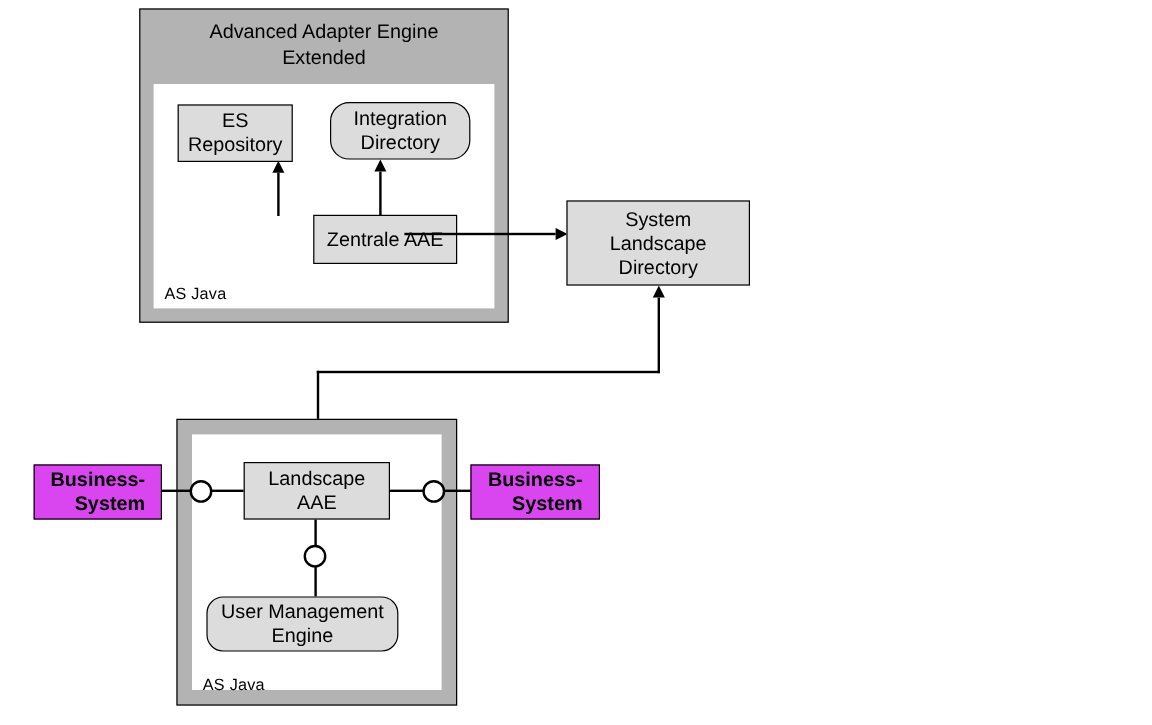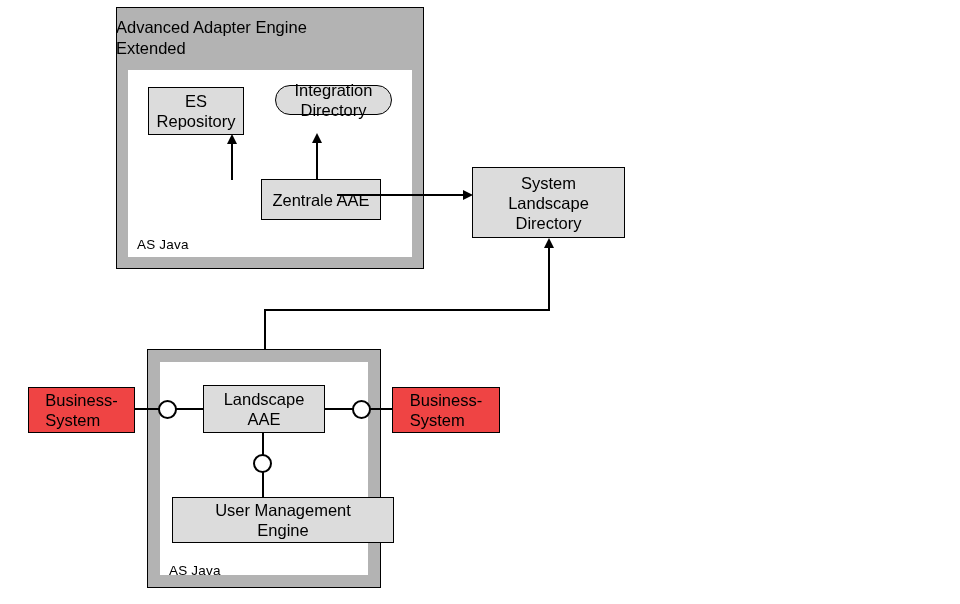--- a/index.html
+++ b/index.html
@@ -26,20 +26,21 @@
     border: 1px solid #000000;
     box-sizing: border-box;
   }
   .container-inner {
     position: absolute;
     background: #ffffff;
     box-sizing: border-box;
   }
   .container-title {
     position: absolute;
+    text-align: center;
     color: #000000;
     font-size: 16.5px;
     line-height: 21px;
     white-space: pre-line;
   }
   .as-java-label {
     position: absolute;
     color: #000000;
     font-size: 13.5px;
     font-weight: normal;
@@ -57,31 +58,32 @@
     align-items: center;
     justify-content: center;
     text-align: center;
     color: #000000;
     font-size: 16.5px;
     line-height: 20px;
     white-space: pre-line;
   }
   .plain-box {
     position: absolute;
-    background: #ef4444;
+    background: #d946ef;
     border: 1.5px solid #000000;
     box-sizing: border-box;
     display: flex;
     align-items: center;
     justify-content: center;
-    text-align: left;
+    text-align: right;
     color: #000000;
     font-size: 16.5px;
     line-height: 20px;
     white-space: pre-line;
+    font-weight: bold;
   }
 
   
   .hline {
     position: absolute;
     background: #000000;
     height: 2px;
   }
   .vline {
     position: absolute;
@@ -124,21 +126,21 @@
   <div class="container-title" style="left:116px; top:17px; width:308px;">Advanced Adapter Engine
 Extended</div>
 
   <div class="container-inner" style="left:128px; top:70px; width:284px; height:187px;"></div>
 
   <div class="as-java-label" style="left:137px; top:237px;">AS Java</div>
 
   <div class="node-box" style="left:148px; top:87px; width:96px; height:48px;">ES
 Repository</div>
 
-  <div class="node-box" style="left:275px; top:85px; width:117px; height:30px;border-radius:16px;">Integration
+  <div class="node-box" style="left:275px; top:85px; width:117px; height:48px;border-radius:16px;">Integration
 Directory</div>
 
   <div class="node-box" style="left:217px; top:179px; width:120px; height:41px;margin-left:44px;">Zentrale AAE</div>
 
   <div class="vline" style="left:231px; top:144px; height:36px;"></div>
   <div class="arrow-up" style="left:226.5px; top:134px;"></div>
 
   <div class="vline" style="left:316px; top:143px; height:37px;"></div>
   <div class="arrow-up" style="left:311.5px; top:133px;"></div>
 
@@ -156,21 +158,21 @@
 
   <div class="container-outer" style="left:147px; top:349px; width:234px; height:239px;"></div>
 
   <div class="container-inner" style="left:160px; top:362px; width:208px; height:213px;"></div>
 
   <div class="as-java-label" style="left:169px; top:563px;">AS Java</div>
 
   <div class="node-box" style="left:203px; top:385px; width:122px; height:48px;">Landscape
 AAE</div>
 
-  <div class="node-box" style="left:172px; top:497px; width:222px; height:46px;">User Management
+  <div class="node-box" style="left:172px; top:497px; width:160px; height:46px;border-radius:14px;">User Management
 Engine</div>
 
   <div class="vline" style="left:262px; top:433px; height:64px;"></div>
   <div class="port-circle" style="left:253px; top:454px;"></div>
 
   <div class="hline" style="left:135px; top:408px; width:68px;"></div>
   <div class="port-circle" style="left:158px; top:400px;"></div>
 
   <div class="plain-box" style="left:28px; top:387px; width:107px; height:46px;">Business-
 System</div>

